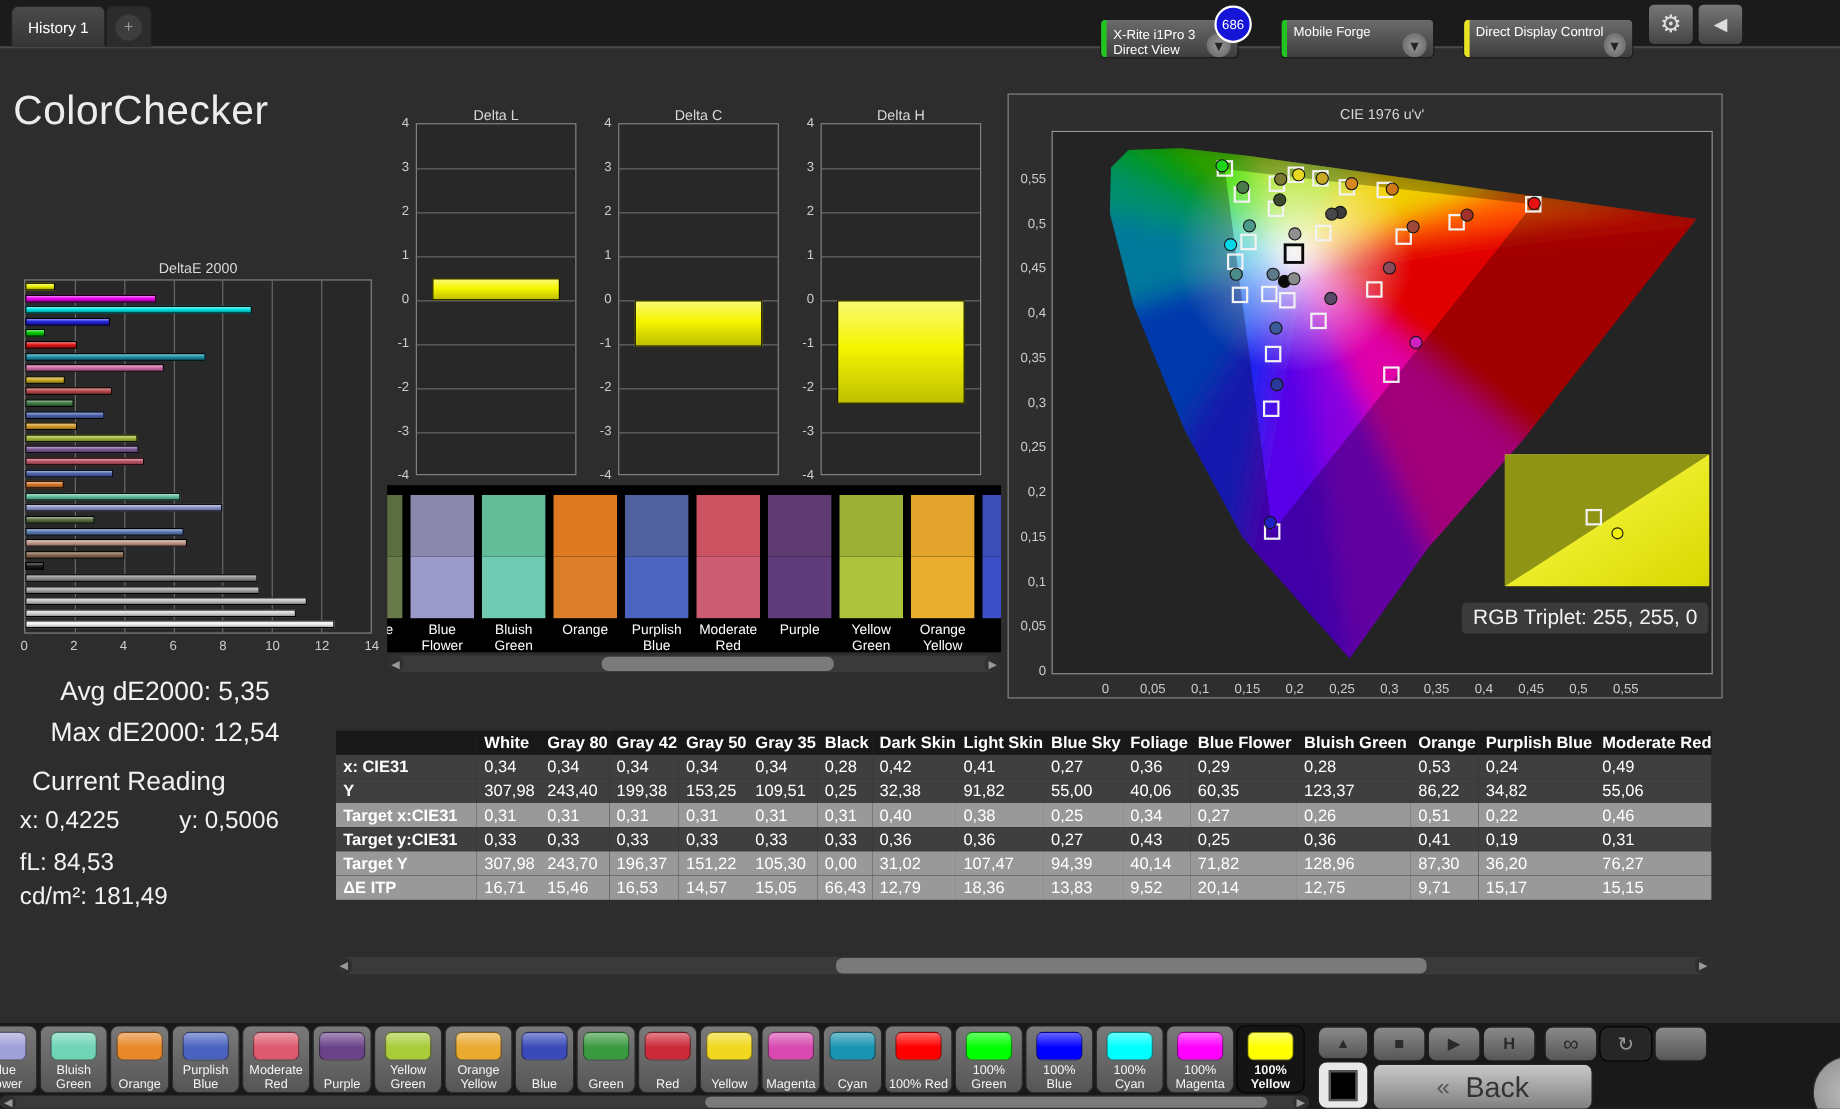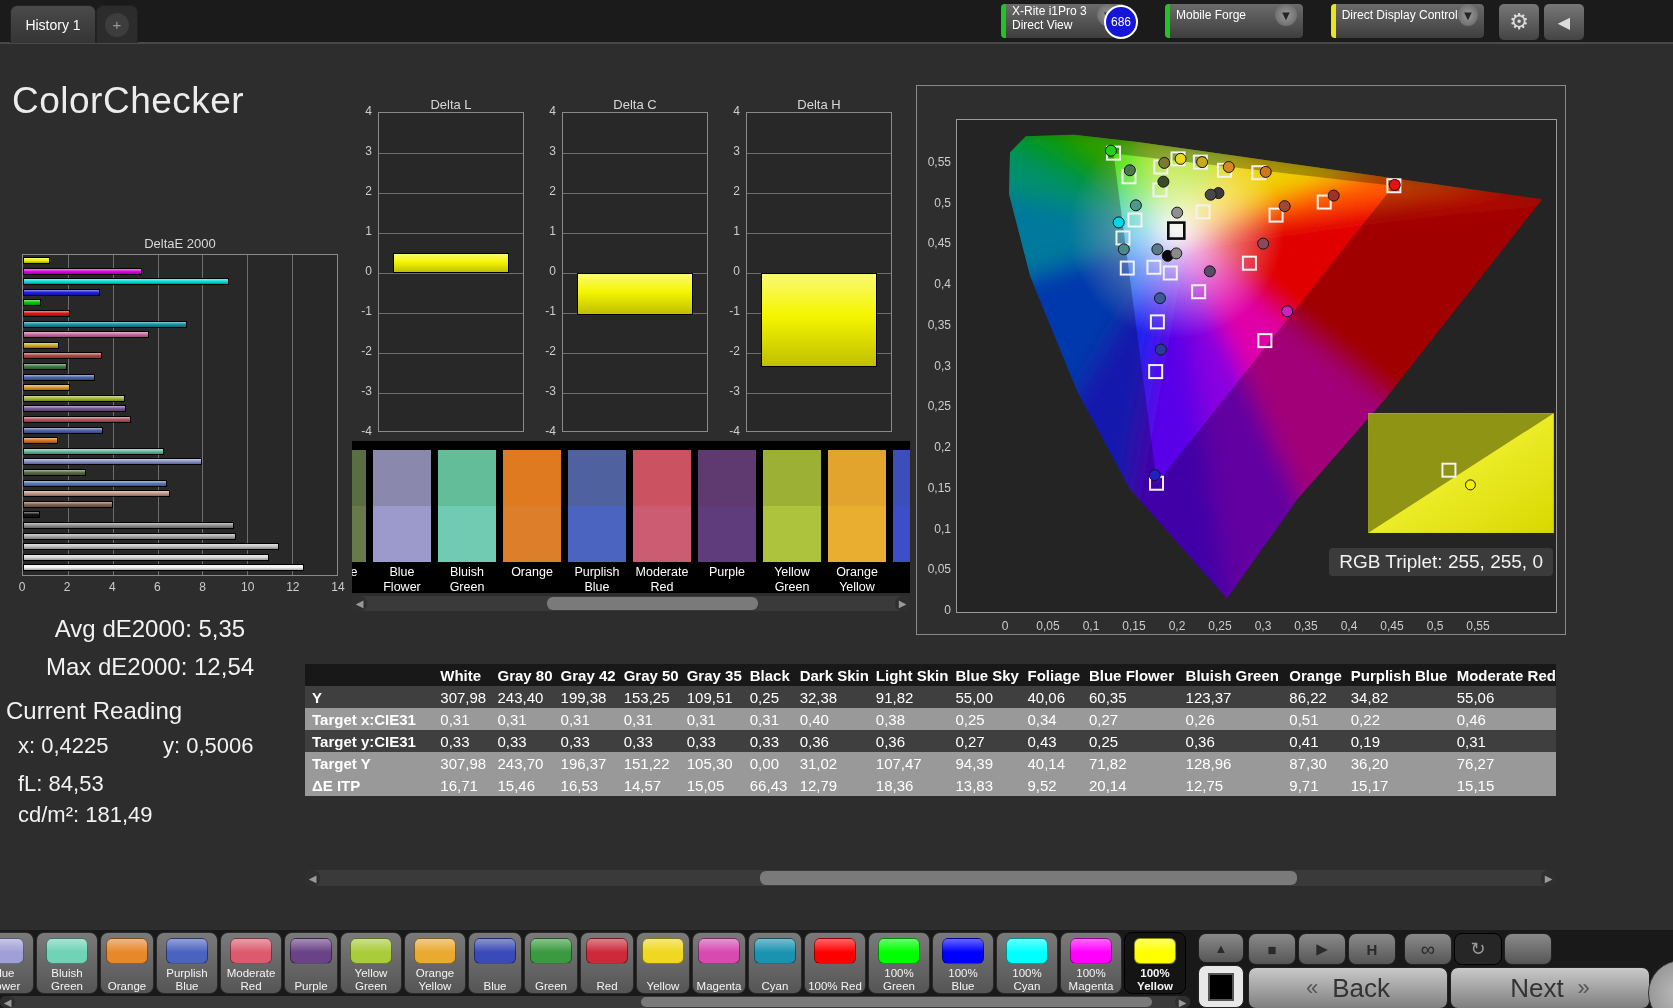--- a/index.html
+++ b/index.html
@@ -2,21 +2,21 @@
 <html><head>
 <meta charset="utf-8">
 <style>
   html,body{margin:0;padding:0}
   body{width:1673px;height:1008px;background:#2d2d2d;font-family:"Liberation Sans",sans-serif;color:#eee;overflow:hidden;position:relative}
   
   .topbar{position:absolute;top:0;left:0;width:1673px;height:42px;background:#1b1b1b;border-bottom:2px solid #4a4a4a;z-index:5}
   .tab{position:absolute;left:10px;top:5px;width:84px;height:37px;background:linear-gradient(#4a4a4a,#353535);border:1px solid #222;border-bottom:none;border-radius:7px 7px 0 0;display:flex;align-items:center;justify-content:center;font-size:14px;color:#fff}
   .addtab{position:absolute;left:96px;top:5px;width:40px;height:37px;background:#2c2c2c;border:1px solid #222;border-bottom:none;border-radius:7px 7px 0 0;display:flex;align-items:center;justify-content:center}
   .addtab .plus{width:24px;height:24px;border-radius:50%;background:#3d3d3d;color:#999;font-size:15px;display:flex;align-items:center;justify-content:center}
-  .mbtn{position:absolute;top:3px;height:36px;background:linear-gradient(#6b6b6b,#3e3e3e);border:1px solid #1a1a1a;border-radius:5px;color:#fff;display:flex;align-items:flex-start;box-sizing:border-box;overflow:hidden}
+  .mbtn{position:absolute;top:17px;height:36px;background:linear-gradient(#6b6b6b,#3e3e3e);border:1px solid #1a1a1a;border-radius:5px;color:#fff;display:flex;align-items:flex-end;box-sizing:border-box;overflow:hidden}
   .stripe{width:5px;align-self:stretch;margin-right:6px}
   .mtxt{font-size:12px;line-height:14px;white-space:nowrap}
   .chev{margin-left:auto;margin-right:6px;color:#242424;font-size:13px;width:22px;height:22px;border-radius:50%;background:radial-gradient(#9a9a9a,#5f5f5f);display:flex;align-items:center;justify-content:center}
   .badge{position:absolute;top:5px;width:30px;height:30px;border-radius:50%;background:#1515d8;border:2px solid #fff;color:#fff;font-size:12px;display:flex;align-items:center;justify-content:center}
   .sqbtn{position:absolute;top:3px;width:40px;height:36px;background:linear-gradient(#777,#444);border:1px solid #1a1a1a;border-radius:6px;display:flex;align-items:center;justify-content:center;color:#ddd;font-size:22px}
   
   .apptitle{position:absolute;left:12px;top:80px;font-size:37px;font-weight:300;color:#ececec;letter-spacing:.5px}
   .bigtxt{position:absolute;font-size:24px;color:#f2f2f2}
   .midtxt{position:absolute;font-size:22px;color:#f2f2f2}
   
@@ -98,21 +98,21 @@
     </div>
   <div class="sqbtn" style="left:1543px;font-size:16px">
       <span>◀</span>
     </div>
 </div>
 
 <div class="apptitle">ColorChecker</div>
 
 <div class="bigtxt" style="left:0;top:615px;width:300px;text-align:center">Avg dE2000: 5,35</div>
 <div class="bigtxt" style="left:0;top:653px;width:300px;text-align:center">Max dE2000: 12,54</div>
-<div class="bigtxt" style="left:6px;top:697px">Current Reading</div>
+<div class="bigtxt" style="left:29px;top:697px">Current Reading</div>
 <div class="midtxt" style="left:18px;top:733px">x: 0,4225</div>
 <div class="midtxt" style="left:163px;top:733px">y: 0,5006</div>
 <div class="midtxt" style="left:18px;top:771px">fL: 84,53</div>
 <div class="midtxt" style="left:18px;top:802px">cd/m²: 181,49</div>
 
 <div class="ctitle" style="left:22px;top:236px;width:316px">DeltaE 2000</div>
 <div class="plot" style="left:22px;top:254px;width:316px;height:322px" id="deplot">
     <div class="vline" style="left: 14.2857%;"></div>
     <div class="vline" style="left: 28.5714%;"></div>
     <div class="vline" style="left: 42.8571%;"></div>
@@ -328,20 +328,21 @@
   </div>
 <div class="scroll" style="left:352px;top:596px;width:558px;height:15px">
   <div class="arr">◀</div>
   <div class="track">
       <div class="thumb" style="left:34%;width:40%"></div>
     </div>
   <div class="arr">▶</div>
 </div>
 
 <div class="ciepanel">
+  <div class="ctitle" style="left:39px;top:10px;width:601px">CIE 1976 u'v'</div>
   <div id="cieylabels">
       <div class="ylab" style="top: 68.75px; left: 4px; width: 30px;">0,55</div>
       <div class="ylab" style="top: 109.5px; left: 4px; width: 30px;">0,5</div>
       <div class="ylab" style="top: 150.25px; left: 4px; width: 30px;">0,45</div>
       <div class="ylab" style="top: 191px; left: 4px; width: 30px;">0,4</div>
       <div class="ylab" style="top: 231.75px; left: 4px; width: 30px;">0,35</div>
       <div class="ylab" style="top: 272.5px; left: 4px; width: 30px;">0,3</div>
       <div class="ylab" style="top: 313.25px; left: 4px; width: 30px;">0,25</div>
       <div class="ylab" style="top: 354px; left: 4px; width: 30px;">0,2</div>
       <div class="ylab" style="top: 394.75px; left: 4px; width: 30px;">0,15</div>
@@ -497,20 +498,38 @@
           <th>Foliage</th>
           <th>Blue Flower</th>
           <th>Bluish Green</th>
           <th>Orange</th>
           <th>Purplish Blue</th>
           <th>Moderate Red</th>
         </tr>
       </thead>
       <tbody>
         <tr class="rowdark">
+          <td>x: CIE31</td>
+          <td>0,34</td>
+          <td>0,34</td>
+          <td>0,34</td>
+          <td>0,34</td>
+          <td>0,34</td>
+          <td>0,28</td>
+          <td>0,42</td>
+          <td>0,41</td>
+          <td>0,27</td>
+          <td>0,36</td>
+          <td>0,29</td>
+          <td>0,28</td>
+          <td>0,53</td>
+          <td>0,24</td>
+          <td>0,49</td>
+        </tr>
+        <tr class="rowdark">
           <td>Y</td>
           <td>307,98</td>
           <td>243,40</td>
           <td>199,38</td>
           <td>153,25</td>
           <td>109,51</td>
           <td>0,25</td>
           <td>32,38</td>
           <td>91,82</td>
           <td>55,00</td>
@@ -727,18 +746,14 @@
     </div>
   <div class="cbtn dark" style="left:1454px;top:3px;width:46px;height:30px;font-size:18px">
       <span>↻</span>
     </div>
   <div class="cbtn" style="left:1504px;top:3px;width:46px;height:30px"></div>
 
   <div class="navbtn" style="left:1248px;width:198px">
     <span class="gg">«</span>
     <span>Back</span>
   </div>
-  <div class="navbtn" style="left:1450px;width:198px">
-    <span>Next</span>
-    <span class="gg">»</span>
-  </div>
   <div class="cornercircle"></div>
 </div>
 
 </body></html>

